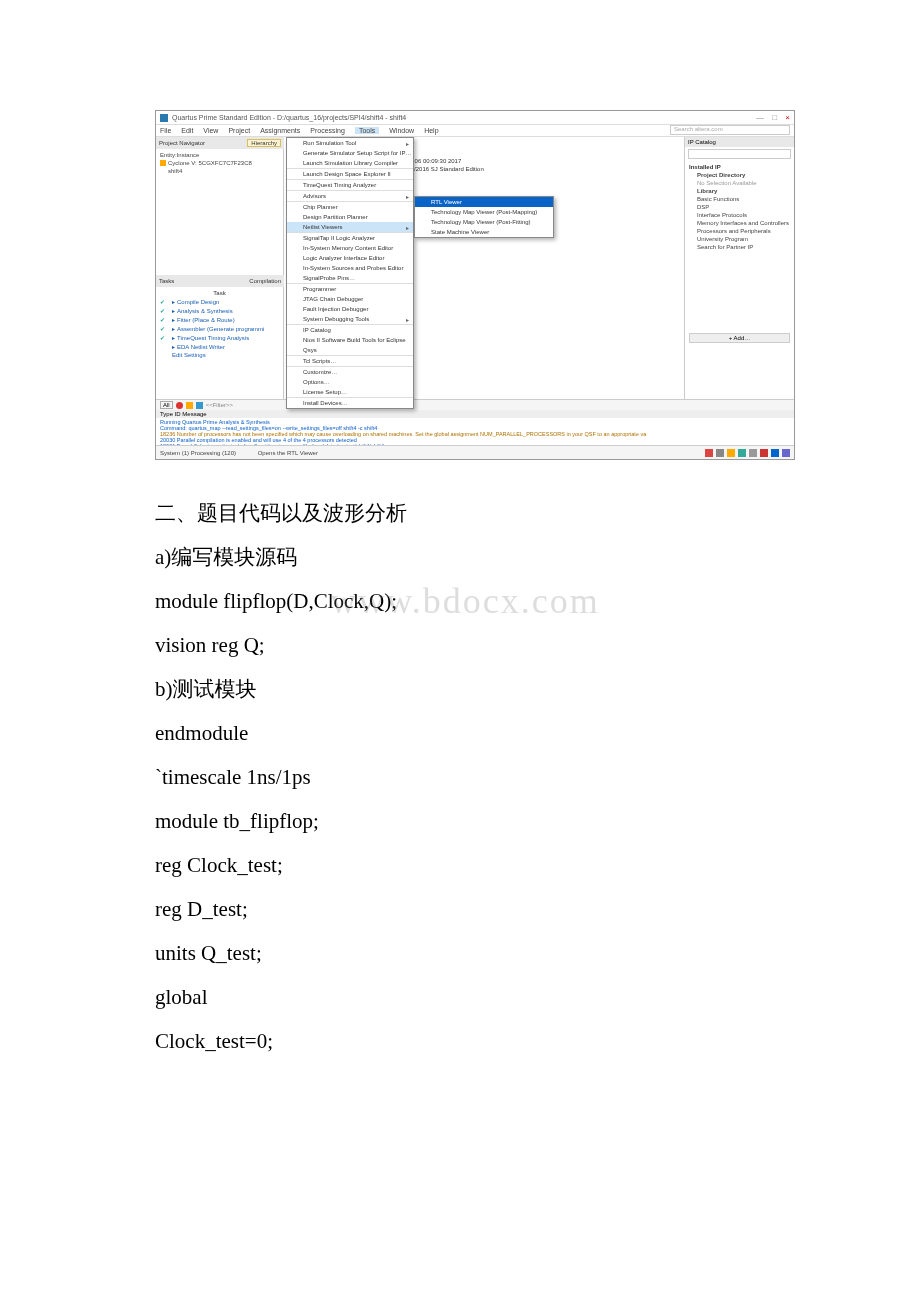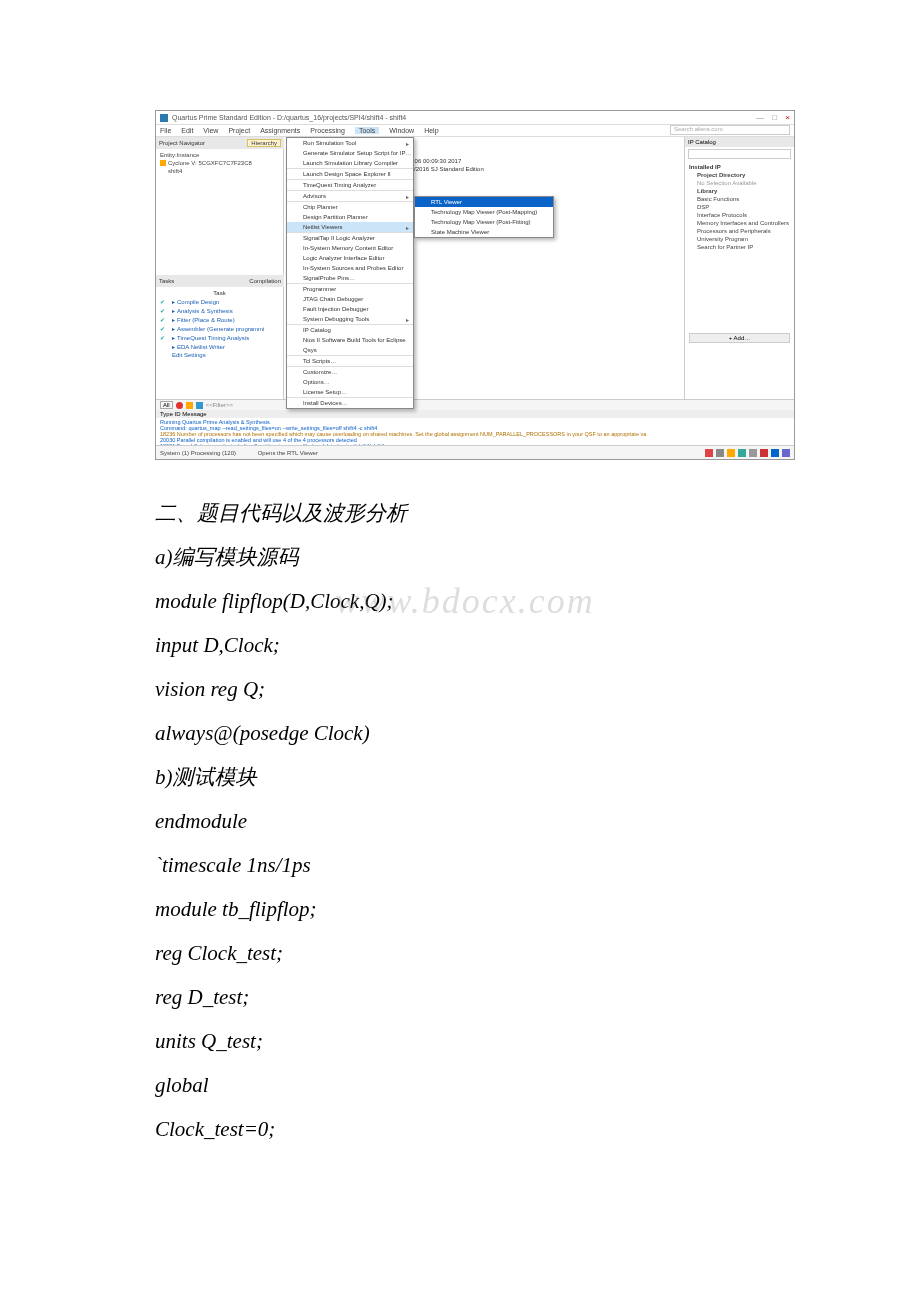--- a/index.html
+++ b/index.html
@@ -147,21 +147,20 @@
       width: 620px;
       margin-left: 155px;
       padding-top: 12px;
     }
     .doc-text p {
       font-size: 21px;
       line-height: 2.0;
       color: #000;
       font-family: "SimSun", "Microsoft YaHei", serif;
       margin-bottom: 2px;
-      font-style: italic;
     }
     .doc-text .heading { font-size: 21px; }
   </style>
 </head>
 <body>
 
 <div class="page">
 
   <div class="screenshot-container">
 
@@ -329,23 +328,21 @@
     </div>
   </div>
 
   <div class="doc-text">
     <p class="heading">二、题目代码以及波形分析</p>
     <p>a)编写模块源码</p>
     <p style="position:relative">
       <span>module flipflop(D,Clock,Q);</span>
       <span class="watermark">www.bdocx.com</span>
     </p>
-    <p> input D,Clock;</p>
     <p> vision reg Q;</p>
-    <p> always@(posedge Clock)</p>
     <p>b)测试模块</p>
     <p>endmodule</p>
     <p>`timescale 1ns/1ps</p>
     <p>module tb_flipflop;</p>
     <p>reg Clock_test;</p>
     <p>reg D_test;</p>
     <p>units Q_test;</p>
     <p>global</p>
     <p>Clock_test=0;</p>
   </div>

